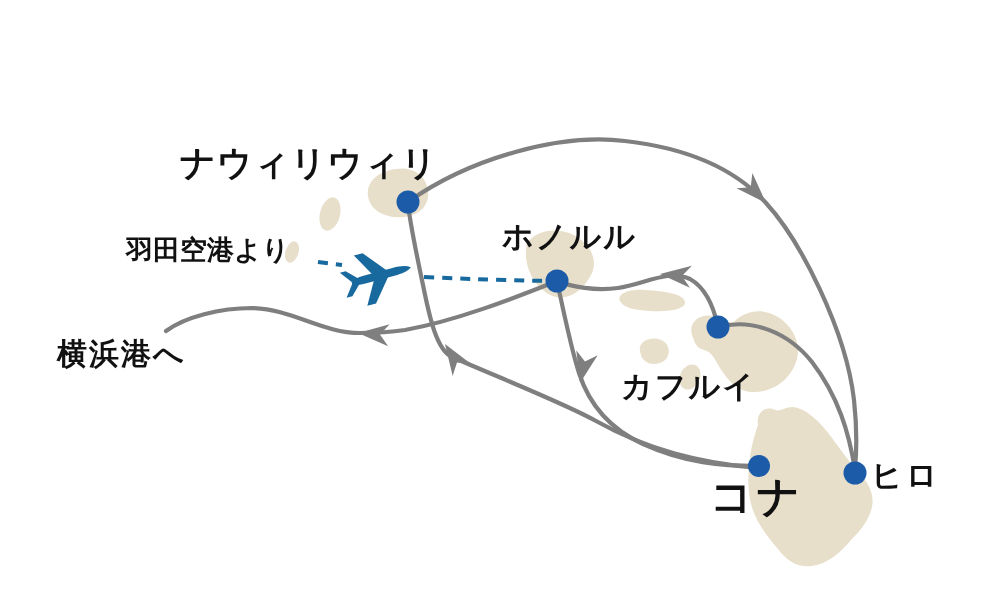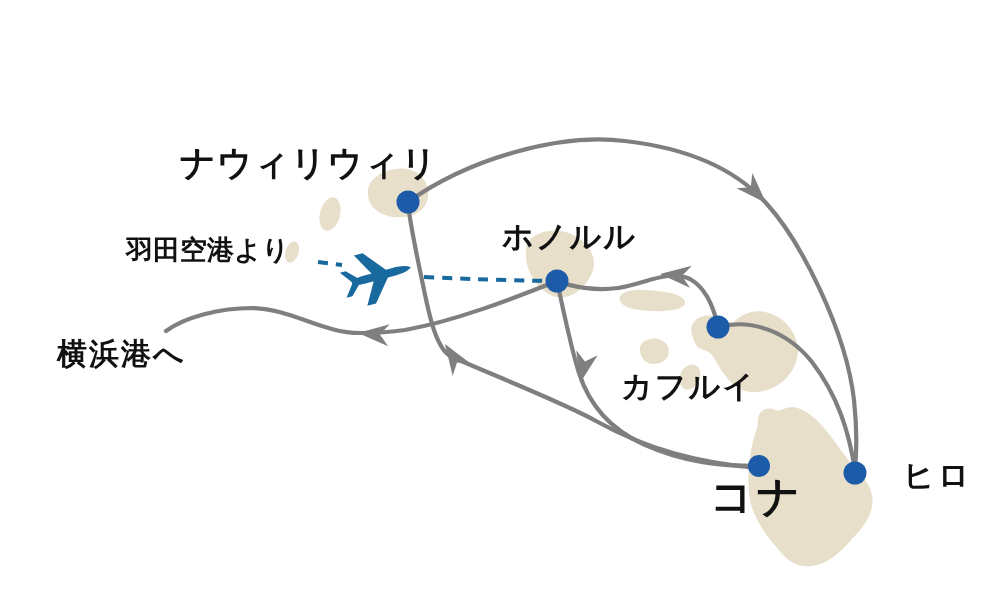--- a/index.html
+++ b/index.html
@@ -24,21 +24,21 @@
     color:var(--text);
     font-weight:600;
     white-space:nowrap;
     letter-spacing:1px;
     line-height:1;
   }
   .lbl-nawiliwili{left:180px;top:146px;font-size:35px;}
   .lbl-honolulu  {left:502px;top:221px;font-size:31px;letter-spacing:2px;}
   .lbl-kahului   {left:621px;top:344px;font-size:31px;letter-spacing:2px;margin-top:27px;}
   .lbl-kona      {left:710px;top:476px;font-size:42px;letter-spacing:4px;}
-  .lbl-hilo      {left:871px;top:460px;font-size:31px;letter-spacing:3px;margin-left:32px;}
+  .lbl-hilo      {left:871px;top:460px;font-size:31px;letter-spacing:3px;}
   .lbl-haneda    {left:126px;top:237px;font-size:27px;letter-spacing:0px;}
   .lbl-yokohama  {left:57px; top:339px;font-size:30px;letter-spacing:2px;}
   .island{fill:var(--island);stroke:none;}
   .searoute{fill:none;stroke:var(--sea-route);stroke-width:4.2;stroke-linecap:round;}
   .arrow{fill:var(--sea-route);stroke:none;}
   .flightdash{fill:none;stroke:var(--flight);stroke-width:4;stroke-dasharray:10 8;}
   .plane{fill:var(--flight);}
   .portdot{fill:var(--port-dot);}
 </style>
 </head>

